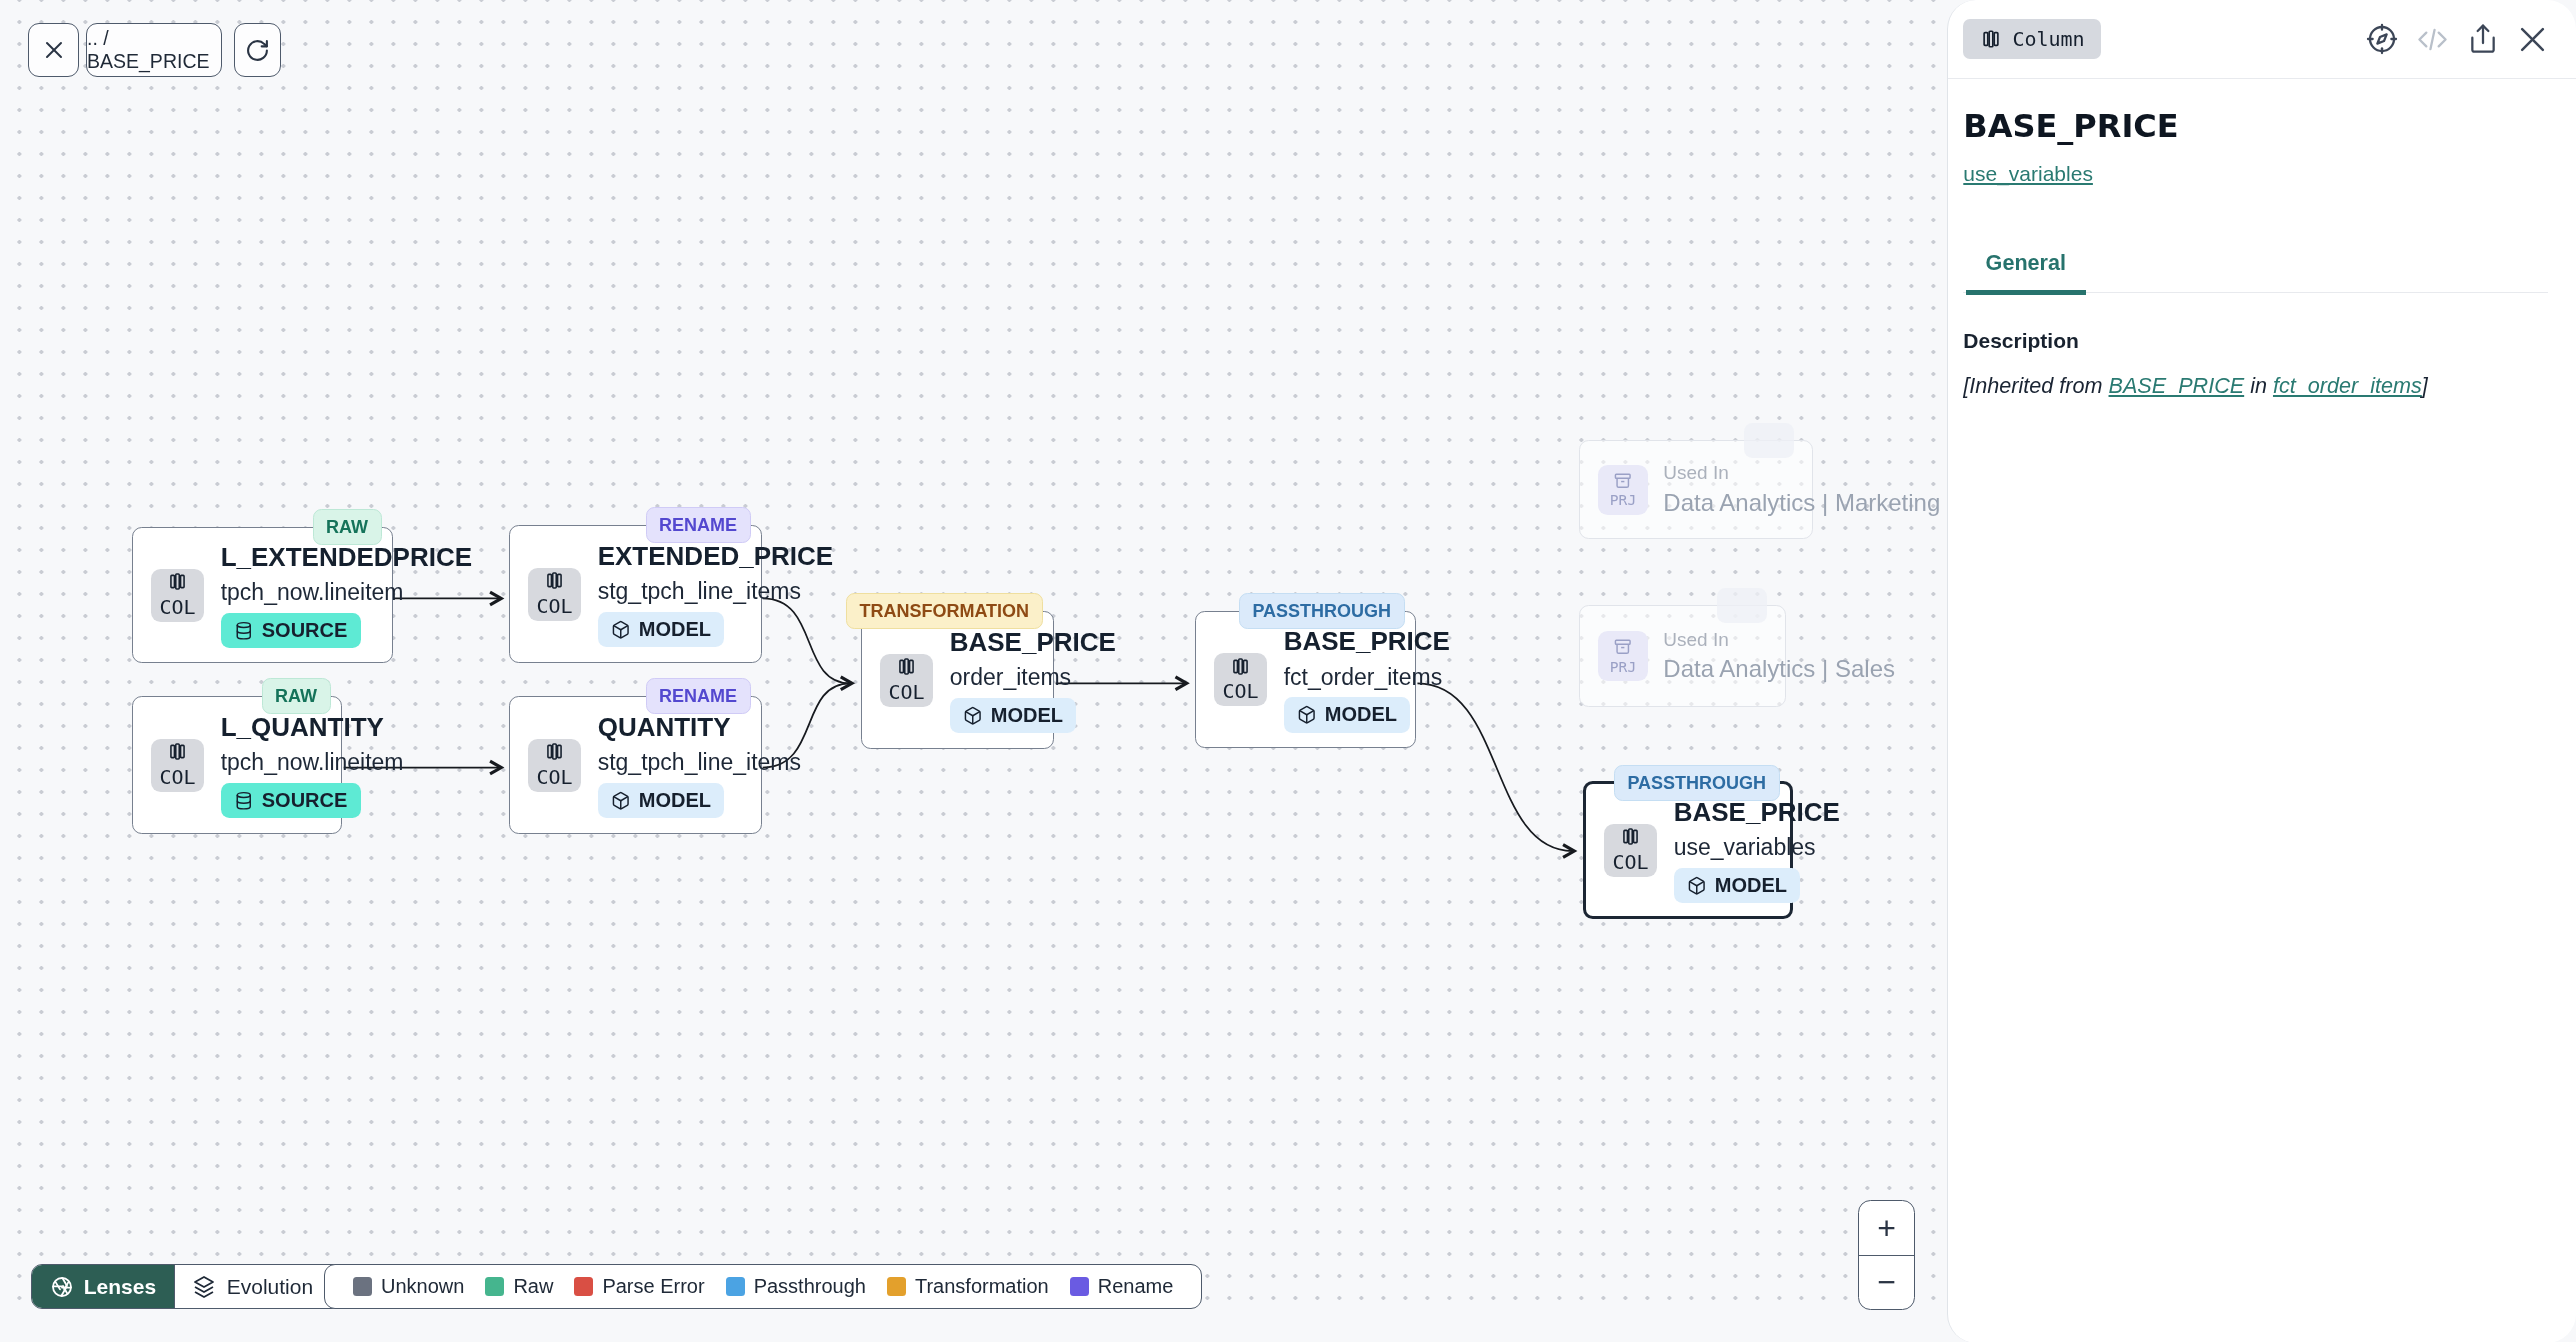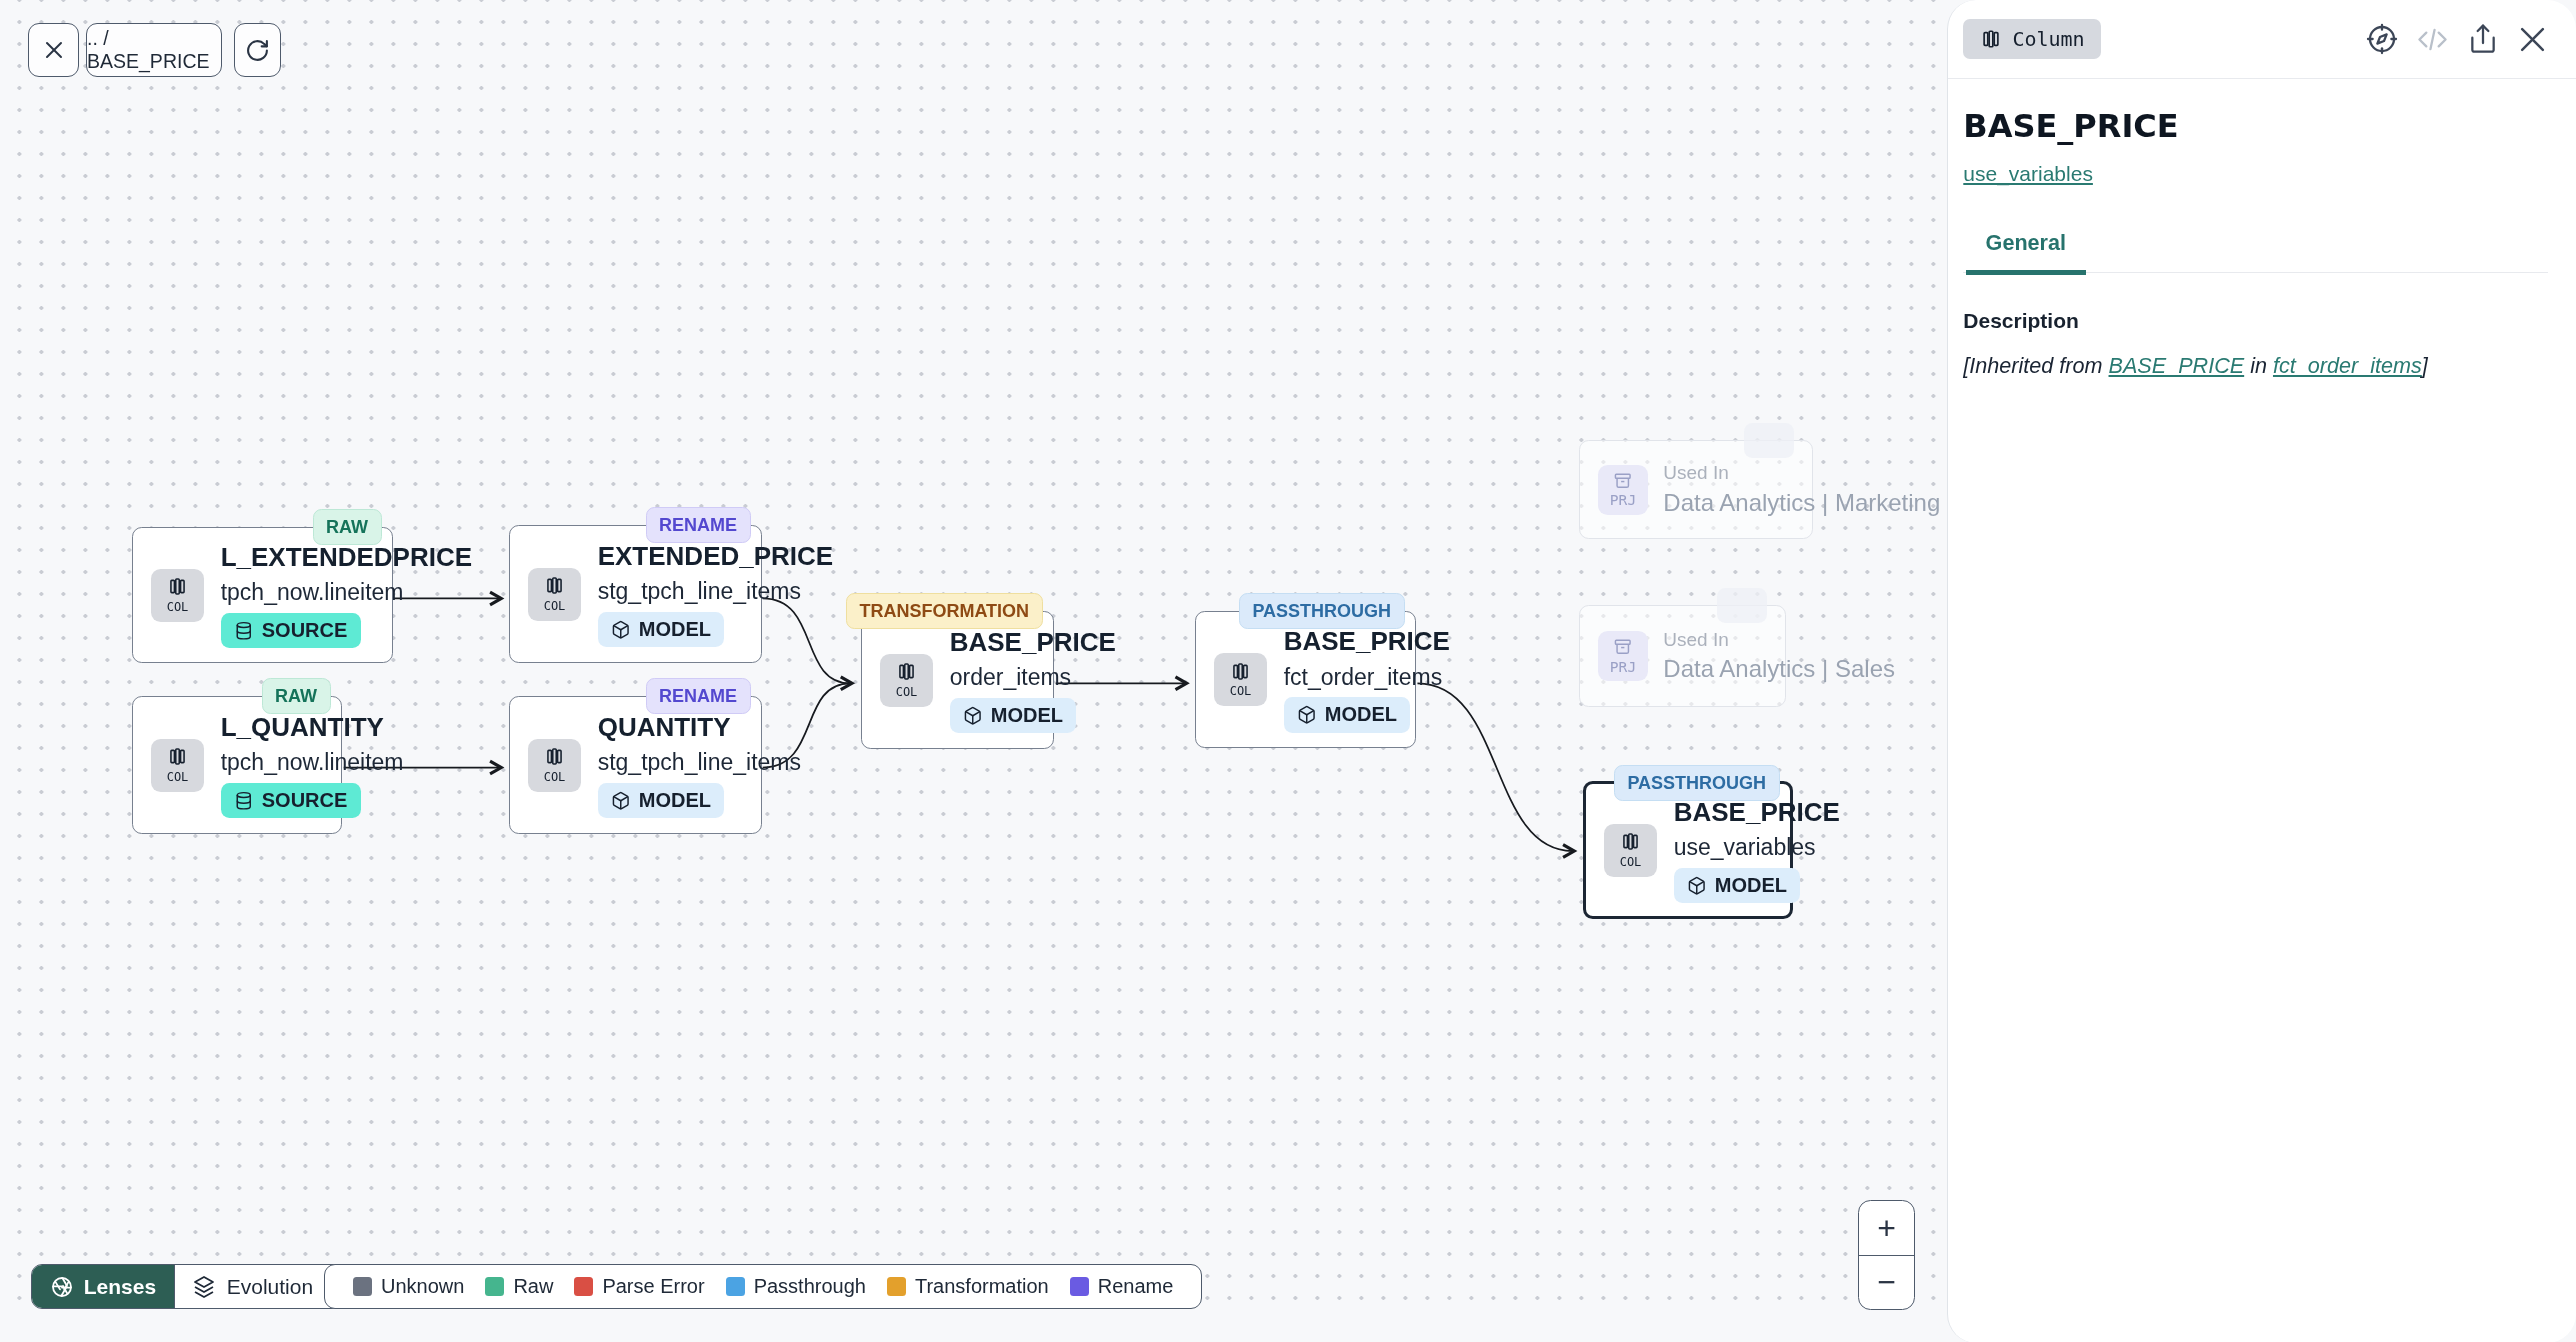--- a/index.html
+++ b/index.html
@@ -31,21 +31,21 @@
   .node2{left:132px; top:696px;width:210px;height:138px}
   .node3{left:509px; top:525px; width:253px;height:138px}
   .node4{left:509px; top:696px;width:253px;height:138px}
   .node5{left:861px;top:611px; width:193px;height:138px}
   .node6{left:1195px;top:611px; width:221px;height:137px}
   .node7{left:1583px;top:781px;width:210px;height:138px}
 
   .kind-chip { flex:none; width:53px; height:53px; background:#d7d9de; border-radius:9.7px;
     display:flex; flex-direction:column; align-items:center; justify-content:center;
     gap:2.1px; color:#16202e; }
-  .kind-chip .kind-label { font-family:"DejaVu Sans Mono",monospace; font-size:12px; }
+  .kind-chip .kind-label { font-family:"DejaVu Sans Mono",monospace; font-size:20px; }
 
   .node-col { display:flex; flex-direction:column; gap:6.3px; min-width:0; }
   .node-title    { font-size:26px; font-weight:600; color:#15202e; white-space:nowrap; }
   .node-subtitle { font-size:23px; color:#1d2736; white-space:nowrap; }
   .type-chip { align-self:flex-start; display:inline-flex; align-items:center; gap:8.4px;
     padding:6.3px 13.2px; border-radius:8.4px; font-size:20px; font-weight:600; color:#16202e; }
   .type-chip.source { background:#5eead4; }
   .type-chip.model  { background:#dcedfb; }
 
   .badge { position:absolute; top:-19px; right:10.4px; height:36px; padding:0 12.5px;
@@ -104,21 +104,21 @@
   .header-icons .icon-btn { background:none; border:none; cursor:pointer; color:#3c4657;
     display:flex; align-items:center; }
   .header-icons .icon-btn.disabled { color:#b9c0ca; }
 
   .panel-body { padding:28px 28px 0 15.3px; }
   .panel-title { font-family:"DejaVu Sans","Liberation Sans",sans-serif; font-size:32px;
     font-weight:700; color:#0e1621; }
   .panel-link { display:inline-block; margin-top:16.7px; font-size:21px; color:#2a7a72;
     text-decoration:underline; cursor:pointer; }
 
-  .tabs { margin-top:44px; position:relative; border-bottom:1.4px solid #e8eaee; }
+  .tabs { margin-top:64px; position:relative; border-bottom:1.4px solid #e8eaee; }
   .tab { display:inline-block; margin-left:2.8px; padding:0 19.5px 16.7px 19.5px; font-size:21.6px;
     font-weight:700; color:#27736d; position:relative; cursor:pointer; }
   .tab .tab-underline { position:absolute; left:0; right:0; bottom:-2.8px; height:4.9px;
     background:#27736d; }
 
   .desc-heading { margin-top:36px; font-size:21px; font-weight:700; color:#18222f; }
   .desc-body { margin-top:26.4px; font-style:italic; font-size:21.6px; color:#1a2433;
     line-height:1.55; max-width:612px; }
   .desc-inherited { margin-top:19.5px; font-style:italic; font-size:21.6px; color:#1a2433; }
   .desc-inherited a { color:#2a7a72; text-decoration:underline; cursor:pointer; }

